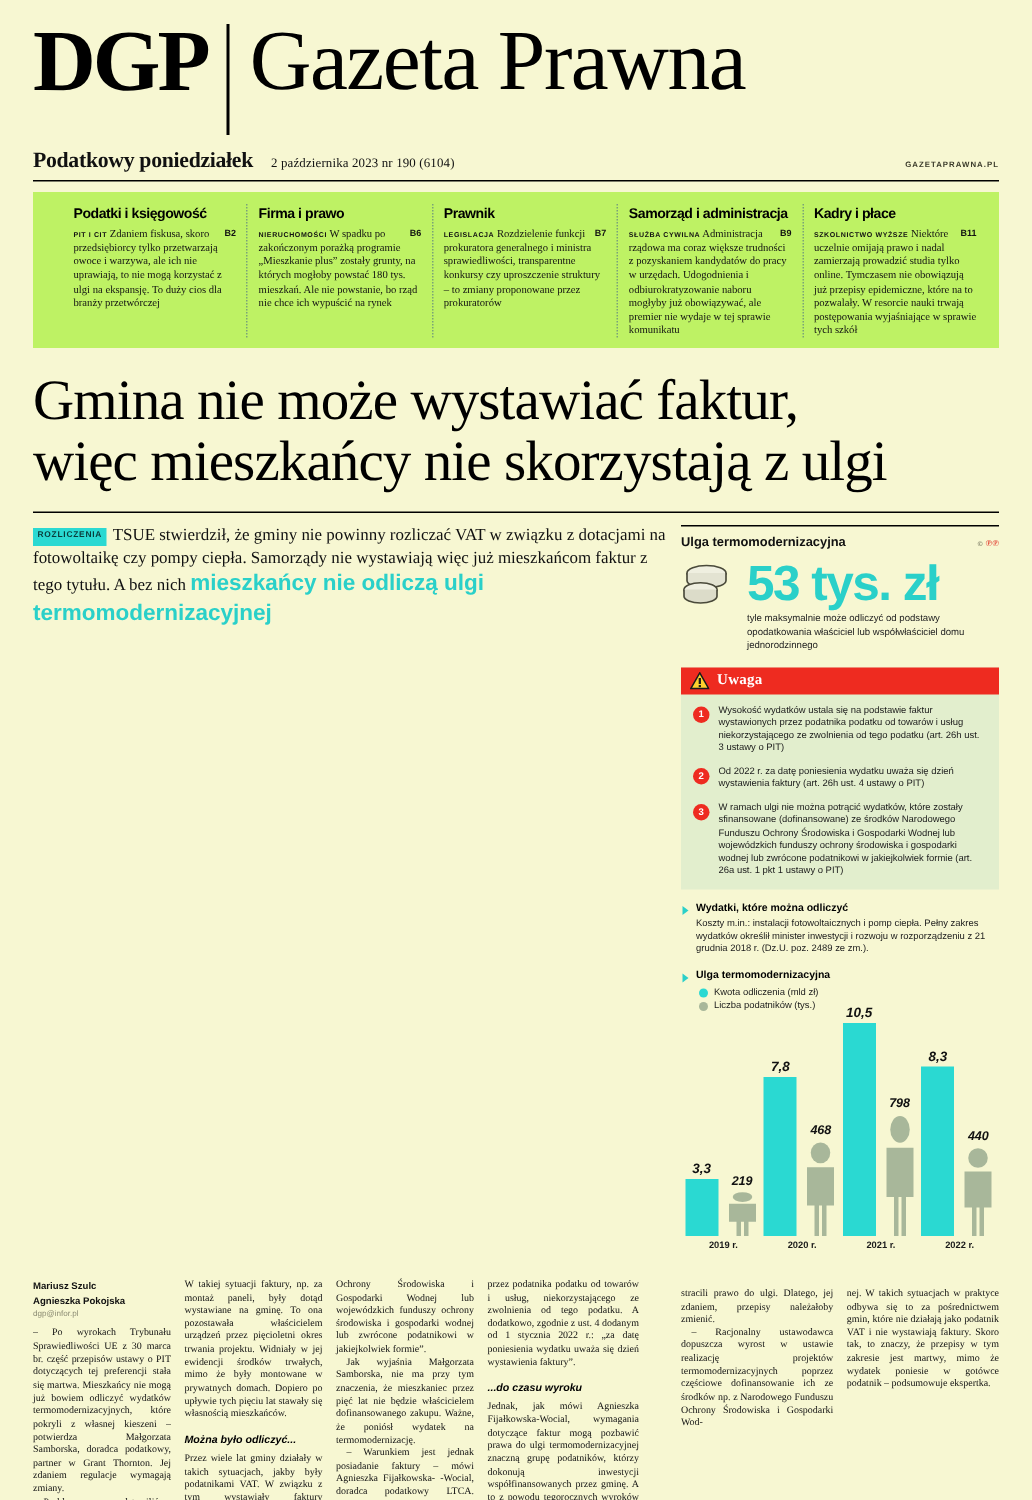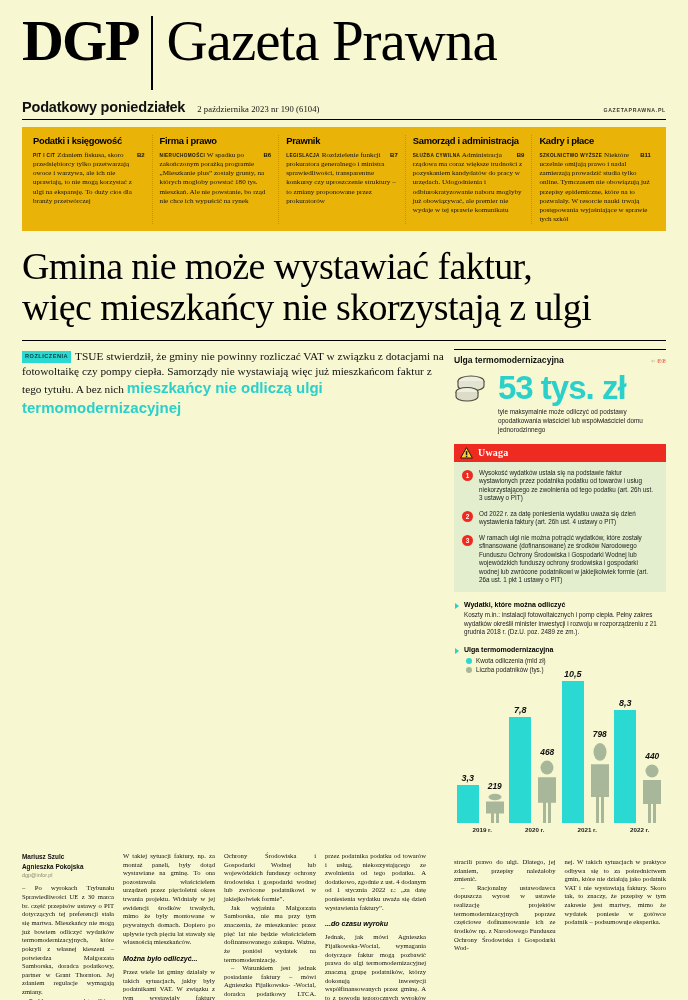--- a/index.html
+++ b/index.html
@@ -19,29 +19,29 @@
     font-family:"Liberation Serif",serif;font-weight:700;
     font-size:58px;line-height:.92;letter-spacing:-2px;color:#000;
   }
   .logo-rule{width:2px;background:#000;height:74px;margin:2px 13px 0 13px;}
   .logo-name{
     font-family:"Liberation Serif",serif;font-weight:400;
     font-size:57px;line-height:.95;letter-spacing:-1px;color:#000;
   }
 
   .subhead-row{display:flex;align-items:baseline;margin-top:9px;}
-  .kicker{font-family:Liberation Sans, sans-serif;font-weight:700;font-size:14.5px;letter-spacing:-.2px;}
+  .kicker{font-family:Liberation Serif, serif;font-weight:700;font-size:14.5px;letter-spacing:-.2px;}
   .issue{font-size:8.6px;margin-left:12px;letter-spacing:.1px;}
   .site{margin-left:auto;font-family:"Liberation Sans",sans-serif;font-weight:700;
         font-size:5.2px;letter-spacing:.7px;color:#3a3a2a;}
   .rule-thin{height:1px;background:#000;margin-top:4px;}
 
   
   .navstrip{
-    margin-top:7px;background:#eab308;display:flex;padding:8px 8px 7px 4px;
+    margin-top:7px;background:#bef264;display:flex;padding:8px 8px 7px 20px;
     box-sizing:border-box;
   }
   .navcol{flex:1;padding:0 7px;position:relative;box-sizing:border-box;}
   .navcol + .navcol{border-left:1px dotted #7aa377;}
   .navcol h3{
     font-family:"Liberation Sans",sans-serif;font-weight:700;font-size:9.4px;
     margin:0 0 5px 0;letter-spacing:-.3px;color:#000;
   }
   .navcol p{
     margin:0;font-size:7.1px;line-height:1.29;text-align:left;color:#111;

